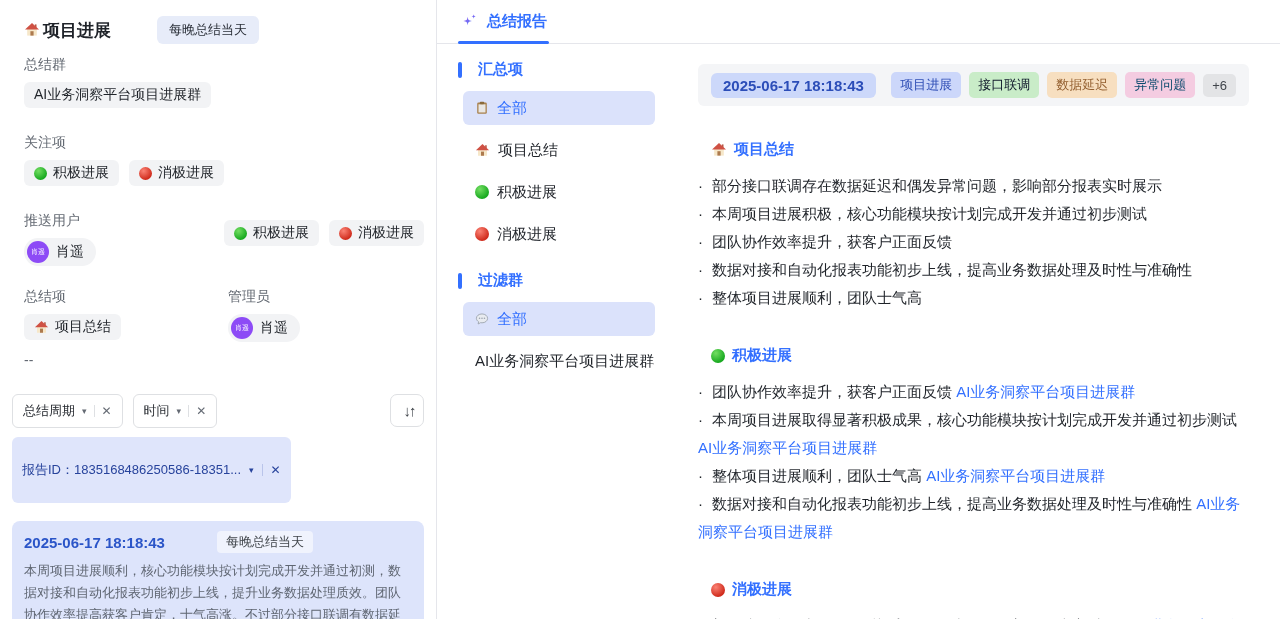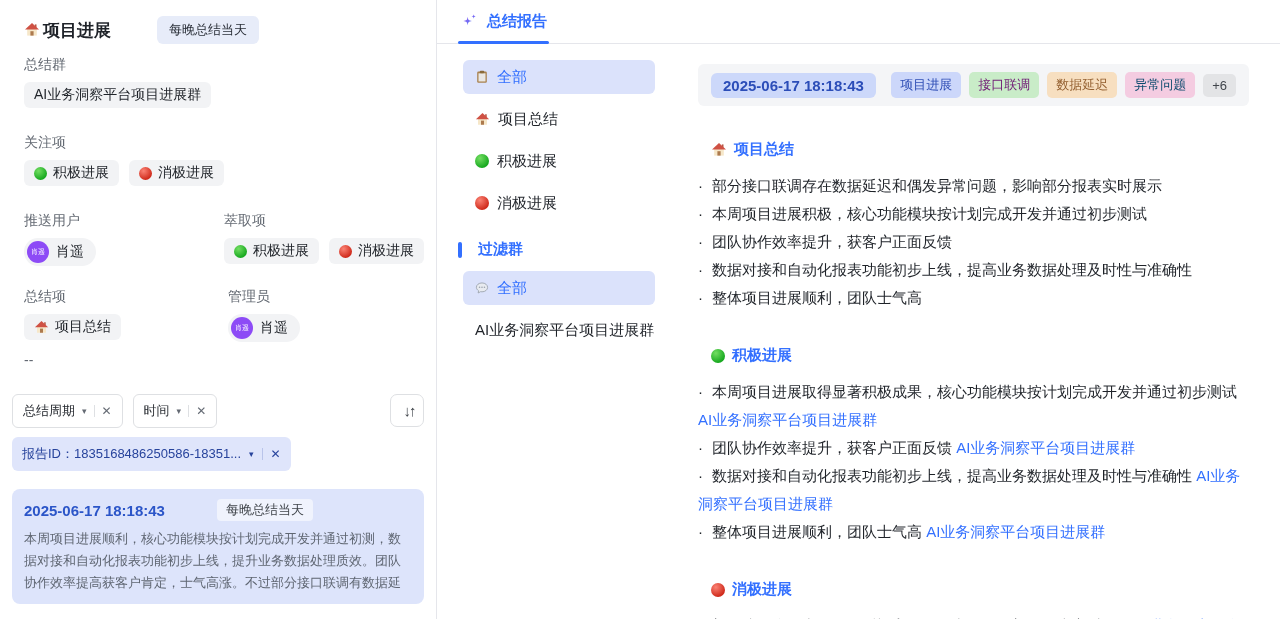--- a/index.html
+++ b/index.html
@@ -27,21 +27,21 @@
   .two-col .tag-row { margin:8px 0 0 12px; }
   .user-pill { background:#f2f3f5; border-radius:15px; padding:3px 12px 3px 3px; display:inline-flex; align-items:center; gap:7px; font-size:14px; color:#1f2329; }
   .avatar { width:22px; height:22px; border-radius:50%; background:#8d4bf6; color:#fff; font-size:7px; display:flex; align-items:center; justify-content:center; }
   .dashes { margin:10px 12px 0; font-size:14px; color:#646a73; }
   .filters-row { display:flex; align-items:flex-start; gap:10px; margin-top:26px; }
   .chip { display:inline-flex; align-items:center; background:#fff; border:1px solid #dee0e3; border-radius:6px; padding:7px 10px; font-size:13px; color:#1f2329; gap:7px; cursor:pointer; }
   .caret { font-size:9px; color:#646a73; }
   .chip-div { width:1px; height:12px; background:#dee0e3; }
   .x { color:#646a73; font-size:12px; }
   .sort-btn { margin-left:auto; width:34px; height:33px; border:1px solid #dee0e3; border-radius:7px; background:#fff; color:#41464c; font-size:15px; display:flex; align-items:center; justify-content:center; letter-spacing:-2px; padding-right:2px; cursor:pointer; }
-  .report-chip { margin-top:9px; background:#dfe5fb; color:#27439c; border-radius:6px; display:inline-flex; width:fit-content; padding:8px 10px; font-size:13px; gap:8px; align-items:center; cursor:pointer; }
+  .report-chip { margin-top:9px; background:#dfe5fb; color:#27439c; border-radius:6px; display:inline-flex; width:fit-content; padding:24px 10px; font-size:13px; gap:8px; align-items:center; cursor:pointer; }
   .report-chip .caret { color:#27439c; }
   .report-chip .chip-div { background:#b9c4ea; }
   .report-chip .x { color:#27439c; }
   .summary-card { margin-top:18px; background:#dde4fb; border-radius:8px; padding:10px 12px; cursor:pointer; }
   .card-head { display:flex; align-items:center; }
   .card-ts { color:#2b55c8; font-size:15px; font-weight:700; }
   .card-badge { margin-left:52px; background:rgba(255,255,255,0.55); color:#41464c; font-size:13px; padding:2px 9px; border-radius:4px; }
   .card-body { font-size:13px; color:#5f6672; line-height:22px; margin-top:7px; max-height:66px; overflow:hidden; }
 
   
@@ -56,21 +56,21 @@
   .sec-title.second { margin-top:20px; }
   .side-item { height:34px; margin:0 0 8px 5px; width:192px; display:flex; align-items:center; gap:8px; padding-left:12px; border-radius:6px; font-size:15px; color:#1f2329; cursor:pointer; white-space:nowrap; overflow:hidden; }
   .side-item.active { background:#dbe2fb; color:#3370ff; }
   .side-item .label { overflow:hidden; text-overflow:clip; }
   .content { flex:1; min-width:0; padding:20px 31px 0 18px; overflow:hidden; }
   .strip { background:#f4f5f7; border-radius:6px; padding:8px 13px; display:flex; align-items:center; justify-content:space-between; }
   .ts-pill { background:#ccd8fa; color:#2b4db8; font-weight:700; font-size:15px; padding:4px 12px; border-radius:6px; }
   .htags { display:flex; gap:8px; align-items:center; }
   .tag { font-size:13px; padding:4px 9px; border-radius:5px; white-space:nowrap; }
   .tag.blue   { background:#ccd7fa; color:#2f4eb5; }
-  .tag.green  { background:#c9ecc8; color:#701a75; }
+  .tag.green  { background:#c9ecc8; color:#0f172a; }
   .tag.orange { background:#f7dfc0; color:#946030; }
   .tag.pink   { background:#f4cce1; color:#0c4a6e; }
   .tag.gray   { background:#e3e4e6; color:#41464c; }
   .section-h { display:flex; align-items:center; gap:7px; color:#3370ff; font-weight:700; font-size:15px; margin:34px 0 13px 13px; }
   .section-h:first-of-type { margin-top:37px; }
   .bullet { font-size:15px; line-height:28px; color:#1f2329; margin:0; }
   .bullet::before { content:"·"; margin-right:9px; }
   .blk { color:#3370ff; cursor:pointer; }
   .house-icon { flex-shrink:0; }
 </style>
@@ -114,21 +114,20 @@
       <div class="col1">
         <div class="lp-label">推送用户</div>
         <div class="tag-row">
           <span class="user-pill">
             <span class="avatar">肖遥</span>
             <span>肖遥</span>
           </span>
         </div>
       </div>
       <div class="col2">
-        <div class="lp-label">萃取项</div>
         <div class="tag-row">
           <span class="gtag">
               <i class="dot green"></i>
               <span>积极进展</span>
             </span>
           <span class="gtag">
               <i class="dot red"></i>
               <span>消极进展</span>
             </span>
         </div>
@@ -210,20 +209,24 @@
           <path d="M8.5 5.2c.55 3.6 1.15 4.2 4.75 4.75-3.6.55-4.2 1.15-4.75 4.75-.55-3.6-1.15-4.2-4.75-4.75 3.6-.55 4.2-1.15 4.75-4.75Z" fill="url(#spark)"></path>
           <path d="M15.2 2.6c.28 1.85.58 2.15 2.43 2.43-1.85.28-2.15.58-2.43 2.43-.28-1.85-.58-2.15-2.43-2.43 1.85-.28 2.15-.58 2.43-2.43Z" fill="url(#spark)"></path>
         </svg>
         <span>总结报告</span>
       </div>
     </div>
 
     <div class="rbody">
 
       <nav class="sidebar">
+        <div class="sec-title">
+          <span class="bar"></span>
+          <span>汇总项</span>
+        </div>
         <div class="side-item active">
           <svg viewBox="0 0 16 16" width="14" height="14">
               <rect x="2.5" y="1.8" width="11" height="12.7" rx="1.4" fill="#a9824f"></rect>
               <rect x="4" y="3.8" width="8" height="9.3" fill="#e9e7e4"></rect>
               <rect x="5.5" y="0.8" width="5" height="2.8" rx="0.9" fill="#8a6a3a"></rect>
             </svg>
           <span class="label">全部</span>
         </div>
         <div class="side-item">
           <svg class="house-icon" viewBox="0 0 16 16" width="15" height="15">
@@ -285,24 +288,24 @@
         <div class="bullet"><span>部分接口联调存在数据延迟和偶发异常问题，影响部分报表实时展示</span></div>
         <div class="bullet"><span>本周项目进展积极，核心功能模块按计划完成开发并通过初步测试</span></div>
         <div class="bullet"><span>团队协作效率提升，获客户正面反馈</span></div>
         <div class="bullet"><span>数据对接和自动化报表功能初步上线，提高业务数据处理及时性与准确性</span></div>
         <div class="bullet"><span>整体项目进展顺利，团队士气高</span></div>
 
         <div class="section-h">
           <i class="dot green lg"></i>
           <span>积极进展</span>
         </div>
+        <div class="bullet"><span>团队协作效率提升，获客户正面反馈 </span><span class="blk">AI业务洞察平台项目进展群</span></div>
         <div class="bullet"><span>本周项目进展取得显著积极成果，核心功能模块按计划完成开发并通过初步测试 </span><span class="blk">AI业务洞察平台项目进展群</span></div>
-        <div class="bullet"><span>团队协作效率提升，获客户正面反馈 </span><span class="blk">AI业务洞察平台项目进展群</span></div>
+        <div class="bullet"><span>整体项目进展顺利，团队士气高 </span><span class="blk">AI业务洞察平台项目进展群</span></div>
         <div class="bullet"><span>数据对接和自动化报表功能初步上线，提高业务数据处理及时性与准确性 </span><span class="blk">AI业务洞察平台项目进展群</span></div>
-        <div class="bullet"><span>整体项目进展顺利，团队士气高 </span><span class="blk">AI业务洞察平台项目进展群</span></div>
 
         <div class="section-h">
           <i class="dot red lg"></i>
           <span>消极进展</span>
         </div>
         <div class="bullet"><span>部分接口联调出现数据延迟和偶发异常，影响部分报表实时展示 </span><span class="blk">AI业务洞察平台项目进展群</span></div>
       </main>
     </div>
   </div>
 </div>

